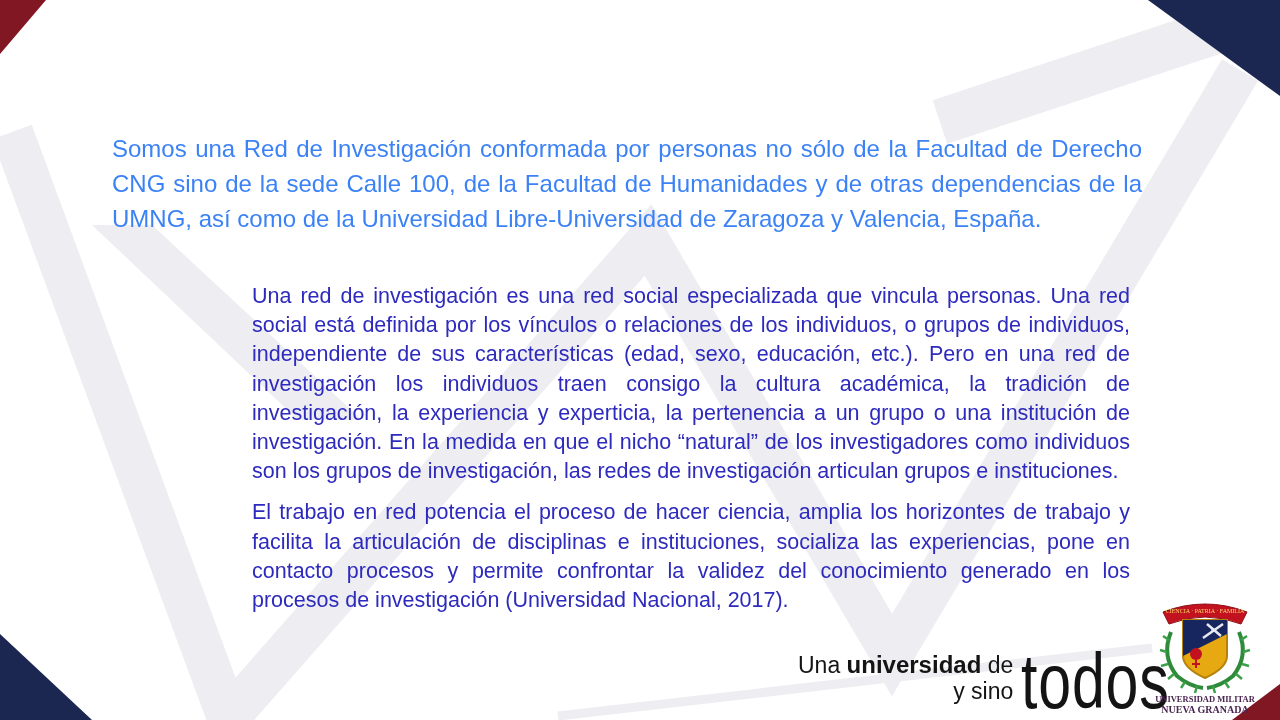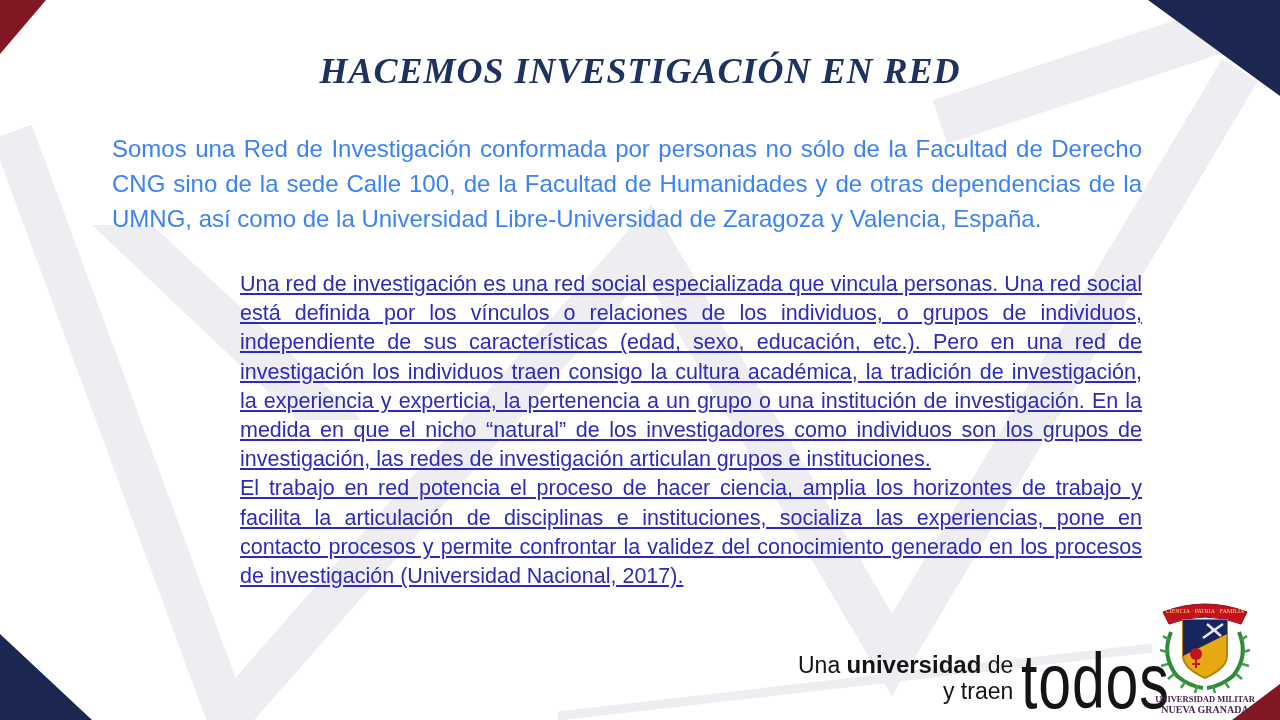--- a/index.html
+++ b/index.html
@@ -24,21 +24,21 @@
   .title{position:absolute;z-index:2;left:0;right:0;top:50px;text-align:center;
          font-family:"Liberation Serif",serif;font-style:italic;font-weight:bold;
          font-size:36px;letter-spacing:1px;color:#1d3260;}
 
   .intro{position:absolute;z-index:2;left:112px;width:1030px;top:131px;
          font-size:24px;line-height:35px;color:#3b82f6;
          text-align:justify;text-justify:inter-word;}
   .body-block{position:absolute;z-index:2;left:240px;width:902px;top:270px;
          font-size:21.5px;line-height:29.2px;color:#2d2abd;
          text-align:justify;text-justify:inter-word;}
-  .body-block p{margin:0;padding:0;text-decoration:underline;}
+  .body-block p{margin:12px;padding:0;}
 
   
   .tagline{position:absolute;z-index:2;left:798px;top:646px;height:70px;
            display:flex;align-items:flex-start;color:#141414;}
   .tagline .small{display:flex;flex-direction:column;align-items:flex-end;
                   margin-top:6px;line-height:26px;}
   .tagline .l1{font-size:23px;font-weight:300;white-space:nowrap;}
   .tagline .l1 b{font-weight:700;font-size:24px;}
   .tagline .l2{font-size:23px;font-weight:300;}
   .tagline .big{font-size:72px;font-weight:300;letter-spacing:1px;margin-left:8px;
@@ -57,37 +57,36 @@
     <polygon points="92,225 152,225 362,420 298,420" fill="#ededf2"></polygon>
     <line x1="940" y1="122" x2="1292" y2="6" stroke="#ededf2" stroke-width="46"></line>
     <line x1="558" y1="716" x2="1152" y2="648" stroke="#ededf2" stroke-width="9"></line>
   </svg>
 
   <div class="corner tl"></div>
   <div class="corner tr"></div>
   <div class="corner bl"></div>
   <div class="corner br"></div>
 
-  <div class="title">HACEMOS INVESTIGACIÓN EN RED</div>
 
   <div class="intro">Somos una Red de Investigación conformada por personas no sólo de la Facultad de Derecho CNG sino de la sede Calle 100, de la Facultad de Humanidades y de otras dependencias de la UMNG, así como de la Universidad Libre-Universidad de Zaragoza y Valencia, España.</div>
 
   <div class="body-block">
     <p>Una red de investigación es una red social especializada que vincula personas. Una red social está definida por los vínculos o relaciones de los individuos, o grupos de individuos, independiente de sus características (edad, sexo, educación, etc.). Pero en una red de investigación los individuos traen consigo la cultura académica, la tradición de  investigación, la experiencia y experticia, la pertenencia a un grupo o una institución de investigación. En la medida en que el nicho “natural” de los investigadores como individuos son los grupos de investigación, las redes de investigación articulan grupos e instituciones.</p>
     <p>El trabajo en red potencia el proceso de hacer ciencia, amplia los horizontes de trabajo y facilita la articulación de disciplinas e instituciones, socializa las experiencias, pone en contacto procesos y permite confrontar la validez del conocimiento generado en los procesos de investigación (Universidad Nacional, 2017).</p>
   </div>
 
   <div class="tagline">
     <div class="small">
       <div class="l1">
         <span>Una</span>
         <b>universidad</b>
         <span>de</span>
       </div>
-      <div class="l2">y traen</div>
+      <div class="l2">y sino</div>
     </div>
     <div class="big">todos</div>
   </div>
 
   <svg class="crest" viewBox="0 0 100 122" width="100" height="122">
 
     <path d="M8,18 Q50,2 92,18 L86,30 Q50,16 14,30 Z" fill="#c3121f" stroke="#8d0e18" stroke-width="1"></path>
     <text x="50" y="19" text-anchor="middle" font-size="6" fill="#f7d868" font-family="Liberation Serif, serif">CIENCIA · PATRIA · FAMILIA</text>
 
     <path d="M16,38 Q6,62 22,82 Q34,92 48,94" fill="none" stroke="#2e8b3a" stroke-width="4"></path>

